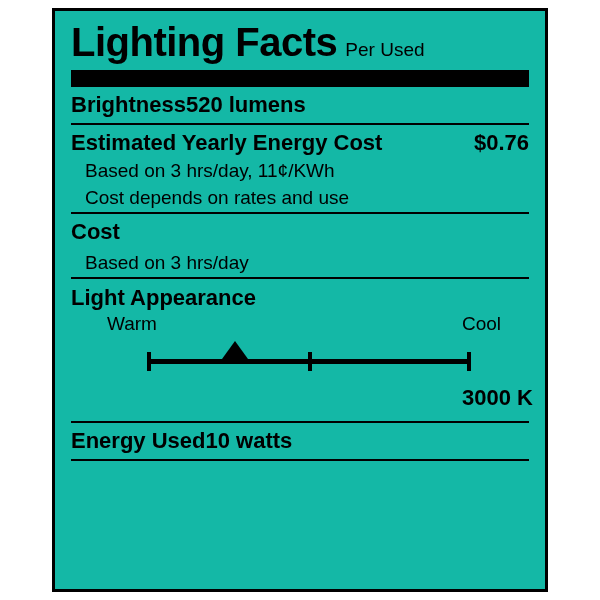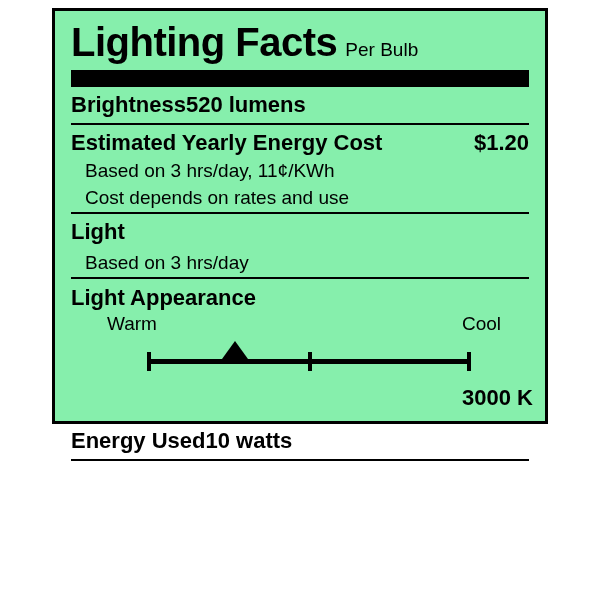--- a/index.html
+++ b/index.html
@@ -12,24 +12,24 @@
     height: 600px;
     font-family: "Liberation Sans", sans-serif;
     color: #000000;
     overflow: hidden;
   }
   .label-card {
     position: absolute;
     left: 52px;
     top: 8px;
     width: 496px;
-    height: 416px;
+    height: 584px;
     border: 3px solid #000000;
     box-sizing: border-box;
-    background: #86efac;
+    background: #14b8a6;
   }
   .inner {
     padding: 0 12px;
     box-sizing: border-box;
   }
   
   .title-row {
     display: flex;
     align-items: baseline;
     padding-top: 10px;
@@ -152,43 +152,43 @@
   }
 </style>
 </head>
 <body>
 
 <div class="label-card">
   <div class="inner">
 
     <div class="title-row">
       <span class="title-main">Lighting Facts</span>
-      <span class="title-sub">Per Bulb</span>
+      <span class="title-sub">Per Used</span>
     </div>
 
     <div class="thick-bar"></div>
 
     <div class="row">
       <span class="row-label">Brightness</span>
       <span class="row-value">520 lumens</span>
     </div>
 
     <div class="rule"></div>
 
     <div class="energy-row">
       <span class="energy-label">Estimated Yearly Energy Cost</span>
-      <span class="energy-cost">$1.20</span>
+      <span class="energy-cost">$0.76</span>
     </div>
     <div class="subline">Based on 3 hrs/day, 11¢/KWh</div>
     <div class="subline">Cost depends on rates and use</div>
 
     <div class="rule"></div>
 
     <div class="row">
-      <span class="row-label">Light</span>
+      <span class="row-label">Cost</span>
     </div>
     <div class="subline">Based on 3 hrs/day</div>
 
     <div class="rule"></div>
 
     <div class="appearance-title">Light Appearance</div>
     <div class="scale-ends">
       <span>Warm</span>
       <span>Cool</span>
     </div>

